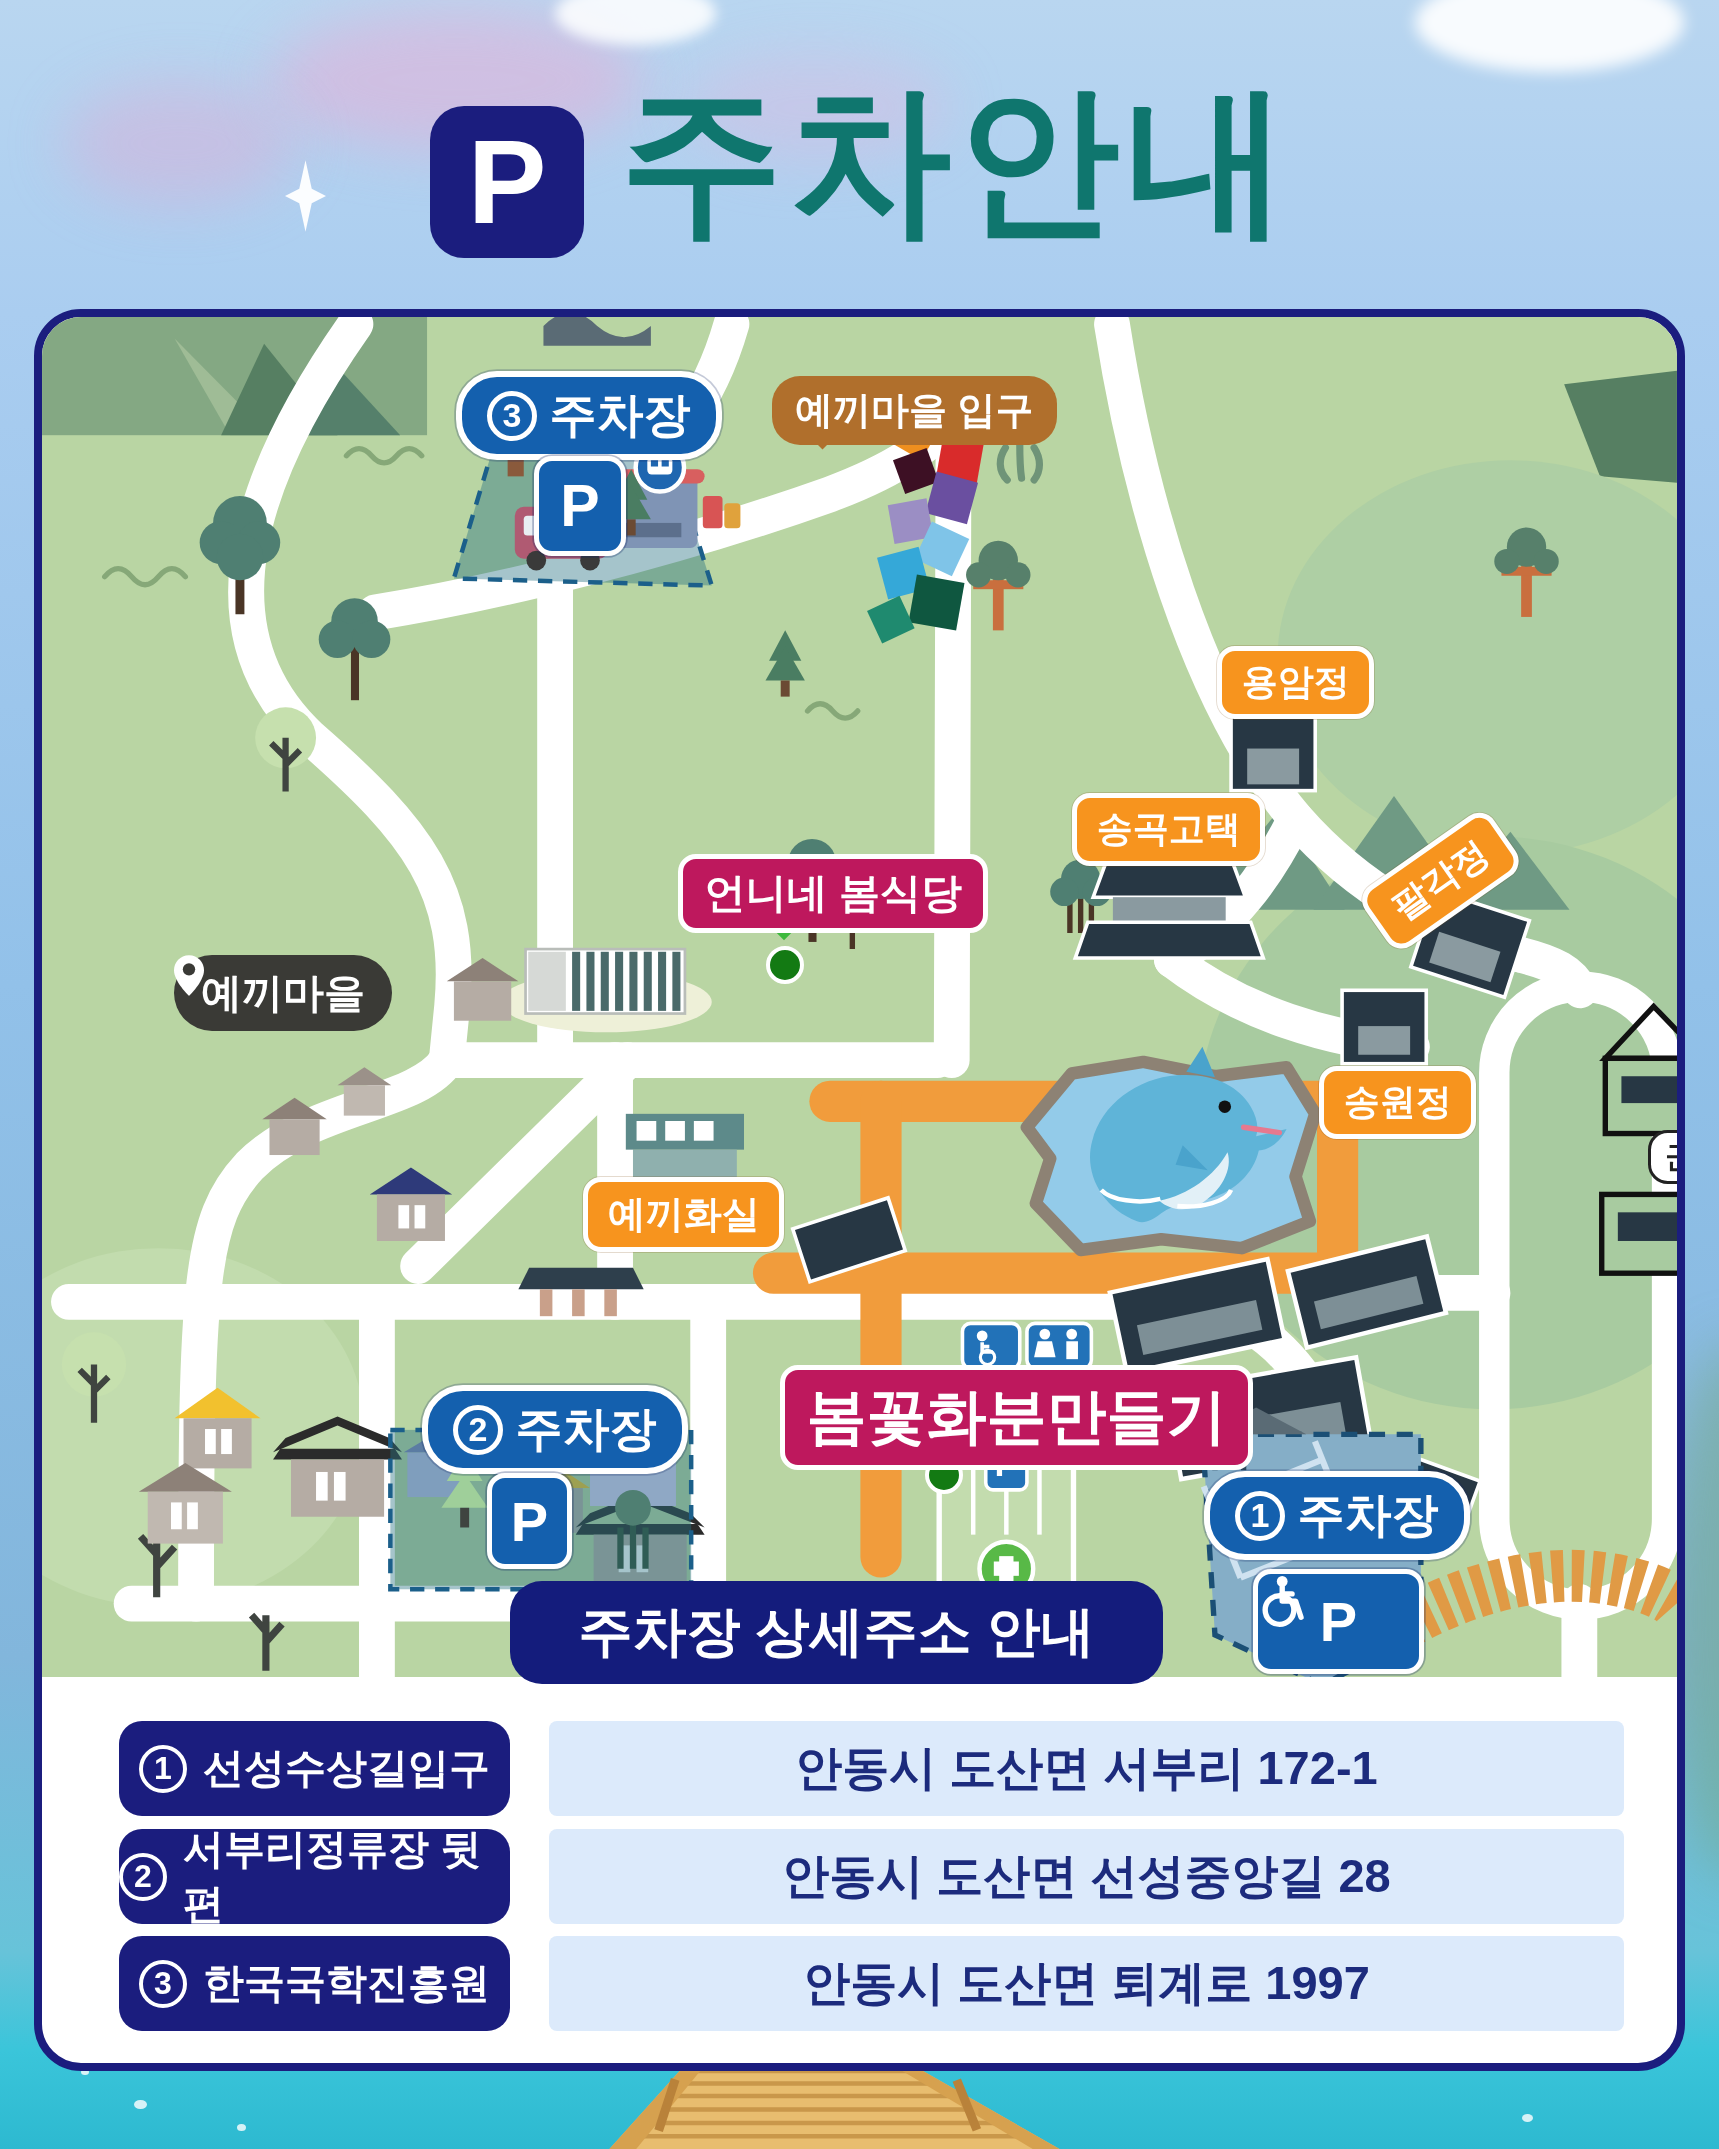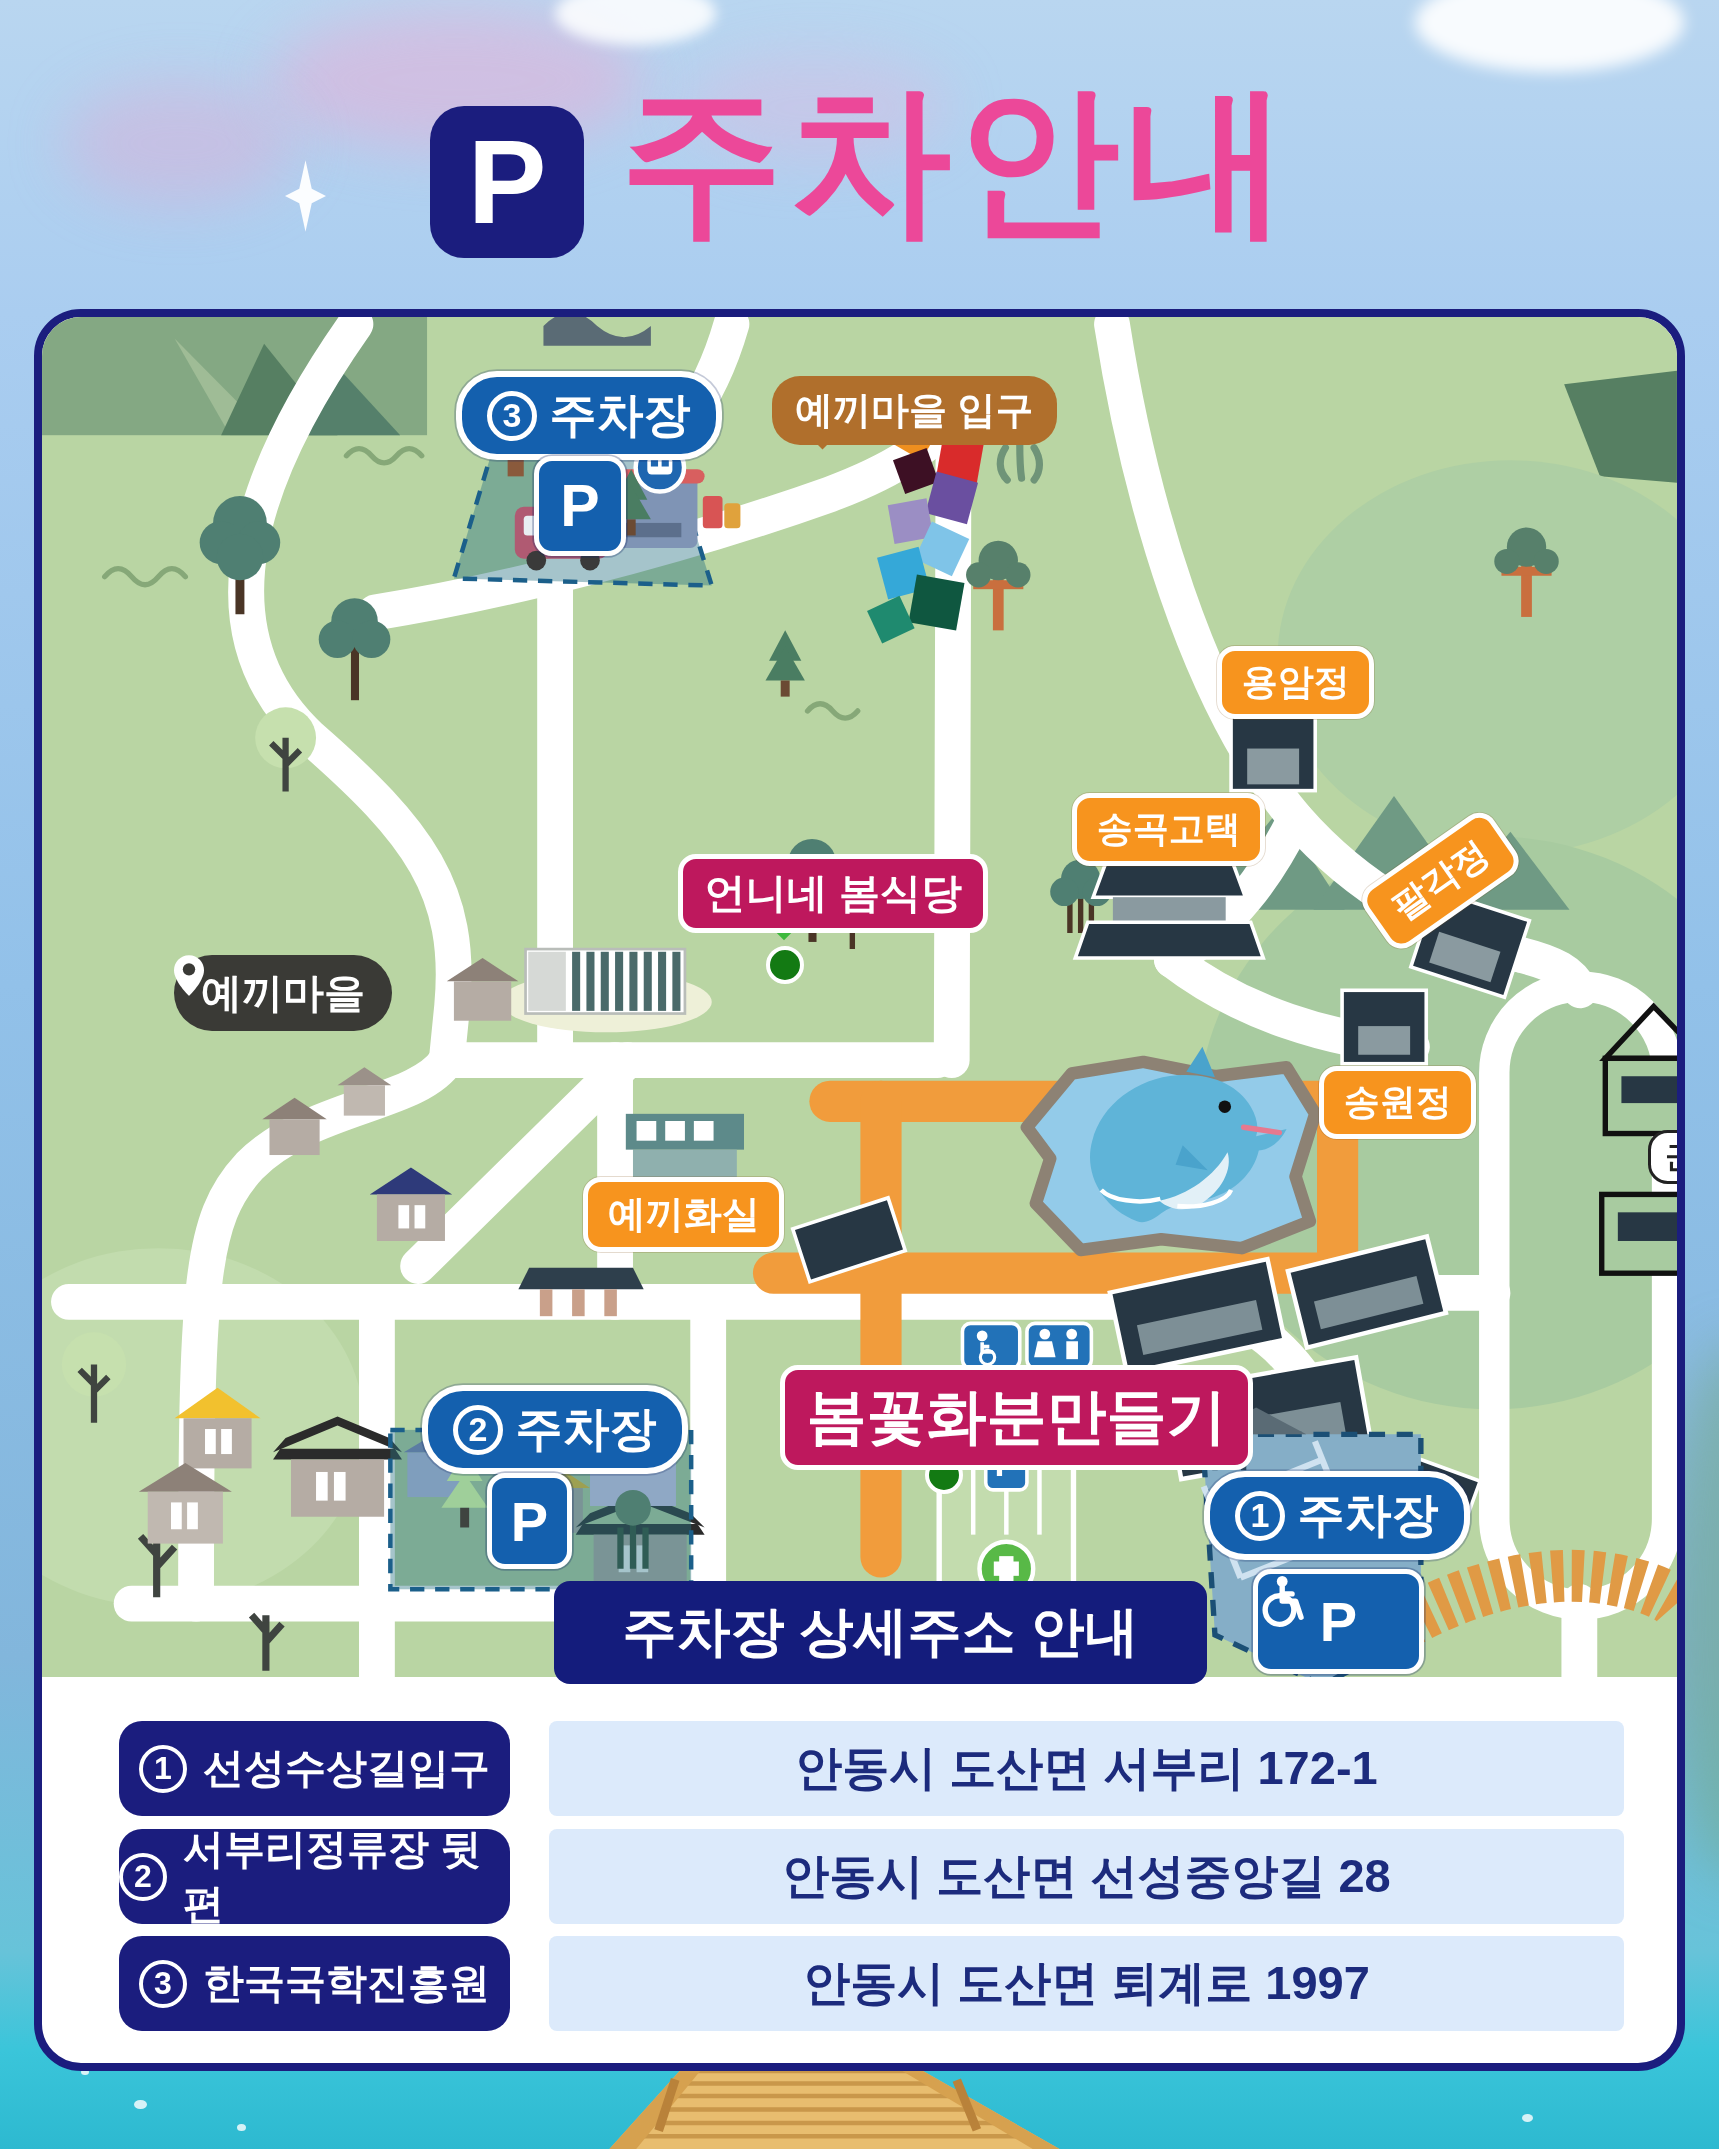--- a/index.html
+++ b/index.html
@@ -6,21 +6,21 @@
   body{
     width:1720px;height:2149px;position:relative;overflow:hidden;
     font-family:"Liberation Sans","DejaVu Sans",sans-serif;
     background:linear-gradient(180deg,#b9d6f0 0px,#aacdf0 313px,#92c1e9 985px,#82b6dc 1657px,#67c3d9 1952px,#3ac5da 2051px,#2db9d0 2149px);
   }
   .blotch{position:absolute;border-radius:50%;filter:blur(27px);pointer-events:none;}
   
   .title-wrap{position:absolute;left:0;top:54px;width:1720px;height:215px;}
   .p-badge{position:absolute;left:430px;top:52px;width:154px;height:152px;background:#1b1d7e;border-radius:34px;
     color:#fff;font-weight:900;font-size:118px;display:flex;align-items:center;justify-content:center;}
-  .main-title{position:absolute;left:620px;top:16px;font-size:163px;font-weight:900;color:#ec4899;letter-spacing:5.4px;line-height:1.1;}
+  .main-title{position:absolute;left:620px;top:16px;font-size:163px;font-weight:900;color:#0f766e;letter-spacing:5.4px;line-height:1.1;}
   .sparkle{position:absolute;left:285px;top:106px;width:41px;height:72px;}
   
   .card{position:absolute;left:34px;top:309px;width:1651px;height:1762px;box-sizing:border-box;
     border:8px solid #1b1d7e;border-radius:47px;background:#ffffff;overflow:hidden;}
   .map{position:absolute;left:0;top:0;width:1635px;height:1360px;background:#b9d5a3;overflow:hidden;}
   .map svg{position:absolute;left:0;top:0;}
   
   .pill-blue{position:absolute;background:#1460ae;border:6.3px solid #fff;border-radius:41px;color:#fff;font-weight:900;
     display:flex;align-items:center;gap:12.5px;padding:7.2px 25px;box-shadow:0 0 0 1.8px rgba(20,40,100,.25);}
   .pill-blue .num{width:50px;height:50px;border:5.4px solid #fff;border-radius:50%;box-sizing:border-box;
@@ -33,21 +33,21 @@
   .bubble-tail{position:absolute;width:30px;height:30px;background:#3db93d;transform:rotate(45deg);}
   .dot-marker{position:absolute;width:38px;height:38px;border-radius:50%;background:#137a13;border:4.5px solid #fff;box-sizing:border-box;}
   .brown-bubble{position:absolute;background:#b06f2c;border-radius:28px;color:#fff;font-weight:900;font-size:38px;padding:9px 23px;white-space:nowrap;}
   .brown-tail{position:absolute;width:27px;height:27px;background:#b06f2c;transform:rotate(45deg);}
   .dark-pill{position:absolute;background:#3a3a36;border-radius:39px;color:#fff;font-weight:900;font-size:41px;
     display:flex;align-items:center;gap:14.3px;padding:10.7px 27px;}
   .white-pill{position:absolute;background:#fff;border:3.6px solid #222;border-radius:19.7px;color:#222;font-weight:900;font-size:30px;padding:3.6px 14.3px;white-space:nowrap;}
   .p-sign{position:absolute;background:#1460ae;border:5.4px solid #fff;border-radius:18px;color:#fff;font-weight:900;
     display:flex;align-items:center;justify-content:center;box-shadow:0 0 0 1.8px rgba(20,40,100,.3);}
   
-  .banner{position:absolute;left:512px;top:1264px;width:653px;height:103px;background:#141c7c;border-radius:16px;
+  .banner{position:absolute;left:468px;top:1264px;width:653px;height:103px;background:#141c7c;border-radius:32px;
     display:flex;align-items:center;justify-content:center;color:#fff;font-size:54px;font-weight:900;}
   .addr-row{position:absolute;left:0;top:0;width:1651px;height:95px;}
   .addr-pill{position:absolute;left:77px;width:391px;height:95px;background:#1b1d7e;border-radius:23px;color:#fff;
     display:flex;align-items:center;justify-content:center;gap:16px;font-size:41px;font-weight:900;}
   .addr-pill .num{width:48px;height:48px;border:4.5px solid #fff;border-radius:50%;box-sizing:border-box;flex:0 0 auto;
     display:flex;align-items:center;justify-content:center;font-size:32px;}
   .addr-val{position:absolute;left:486px;width:1075px;height:95px;background:#dceafb;border-radius:8px;
     display:flex;align-items:center;justify-content:center;font-size:47px;font-weight:900;color:#1c2b7d;margin-left:21px;}
   
   .pier{position:absolute;left:555px;top:2060px;}

